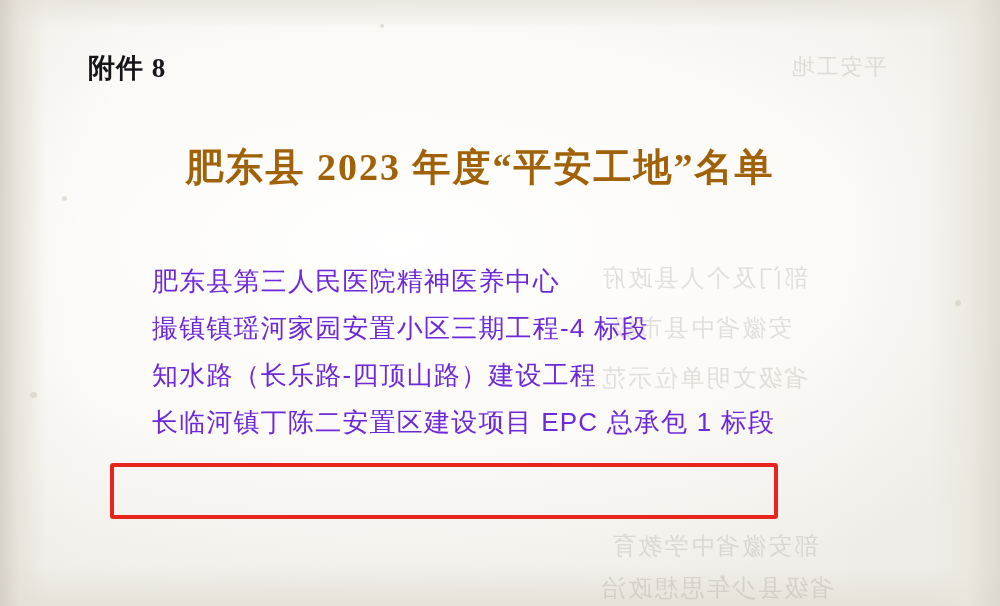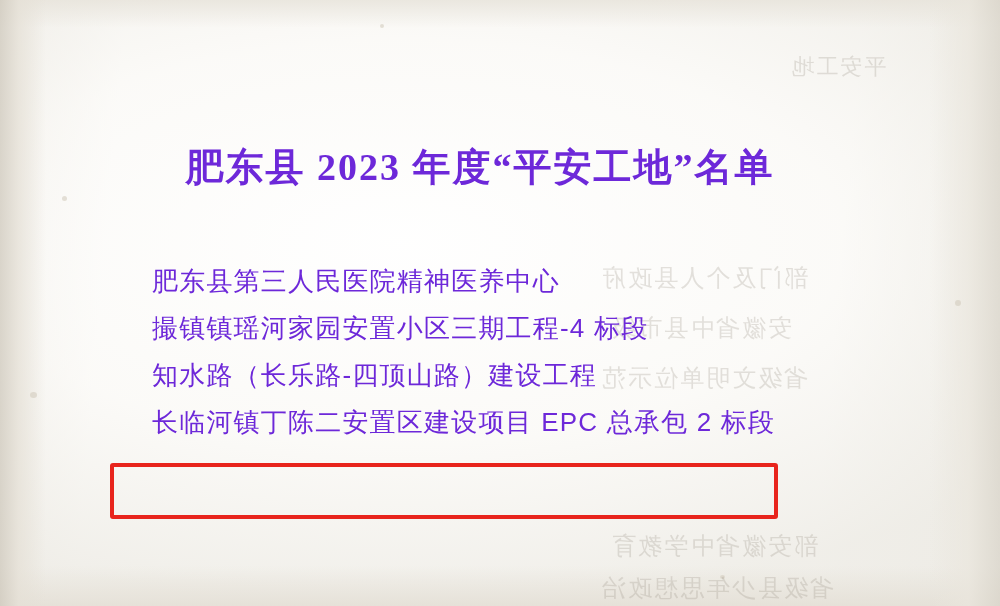--- a/index.html
+++ b/index.html
@@ -102,21 +102,21 @@
 
   #doc-title {
     position: absolute;
     left: 0;
     top: 142px;
     width: 960px;
     text-align: center;
     font-size: 38px;
     font-weight: bold;
     letter-spacing: 2px;
-    color: #6d28d9;
+    color: #a16207;
     font-family: "Liberation Serif", serif;
   }
 
   #entry-list {
     position: absolute;
     left: 152px;
     top: 258px;
     width: 760px;
   }
   .entry {
@@ -163,25 +163,26 @@
 
   <div id="ghost-layer">
     <div class="ghost" style="left:790px; top:52px;  font-size:22px;">平安工地</div>
     <div class="ghost" style="left:600px; top:262px; font-size:24px;">部门及个人县政府</div>
     <div class="ghost" style="left:610px; top:312px; font-size:24px;">安徽省中县市级</div>
     <div class="ghost" style="left:600px; top:362px; font-size:24px;">省级文明单位示范</div>
     <div class="ghost" style="left:610px; top:530px; font-size:24px;">部安徽省中学教育</div>
     <div class="ghost" style="left:600px; top:572px; font-size:24px;">省级县少年思想政治</div>
   </div>
 
+  <div id="attachment-label">附件 8</div>
 
   <div id="doc-title">肥东县 2023 年度“平安工地”名单</div>
 
   <div id="entry-list">
     <div class="entry">肥东县第三人民医院精神医养中心</div>
     <div class="entry">撮镇镇瑶河家园安置小区三期工程-4 标段</div>
     <div class="entry">知水路（长乐路-四顶山路）建设工程</div>
-    <div class="entry">长临河镇丁陈二安置区建设项目 EPC 总承包 2 标段</div>
+    <div class="entry">长临河镇丁陈二安置区建设项目 EPC 总承包 1 标段</div>
   </div>
 
   <div id="highlight-box"></div>
 
 </div>
 
 </body></html>

